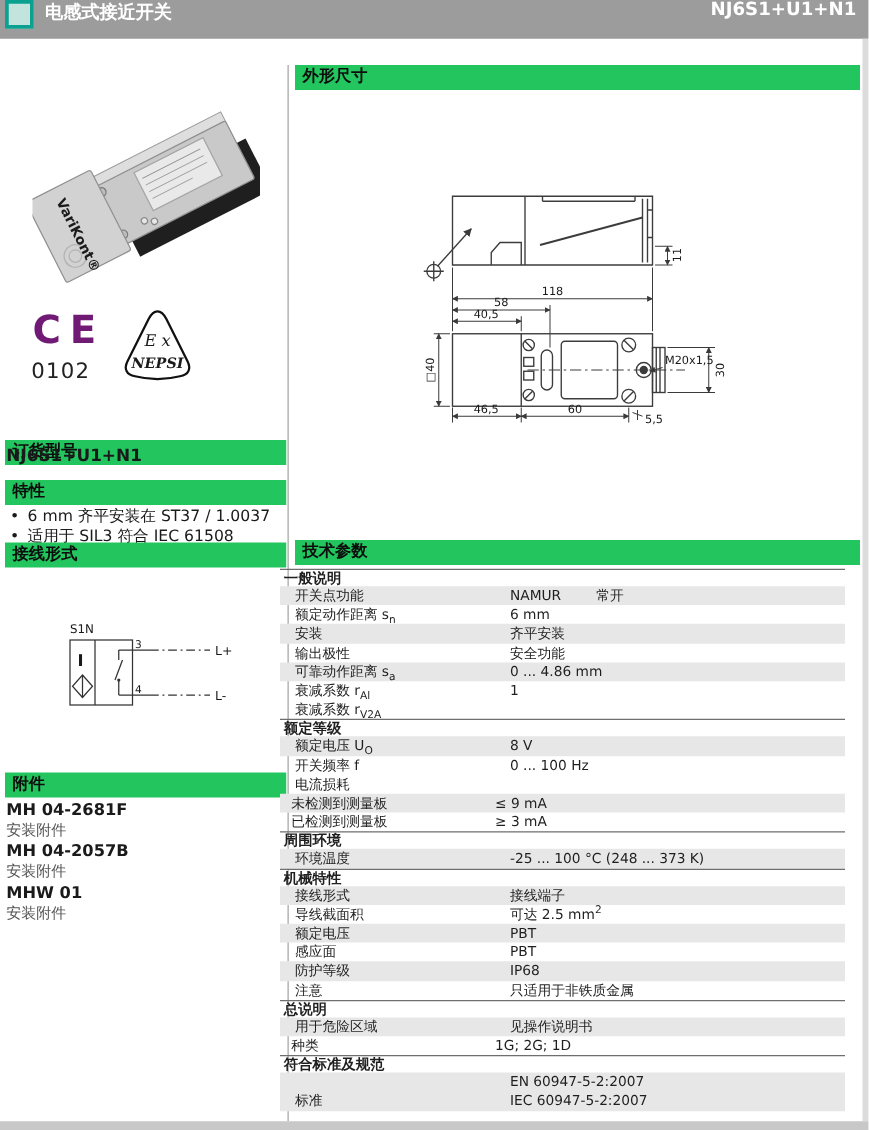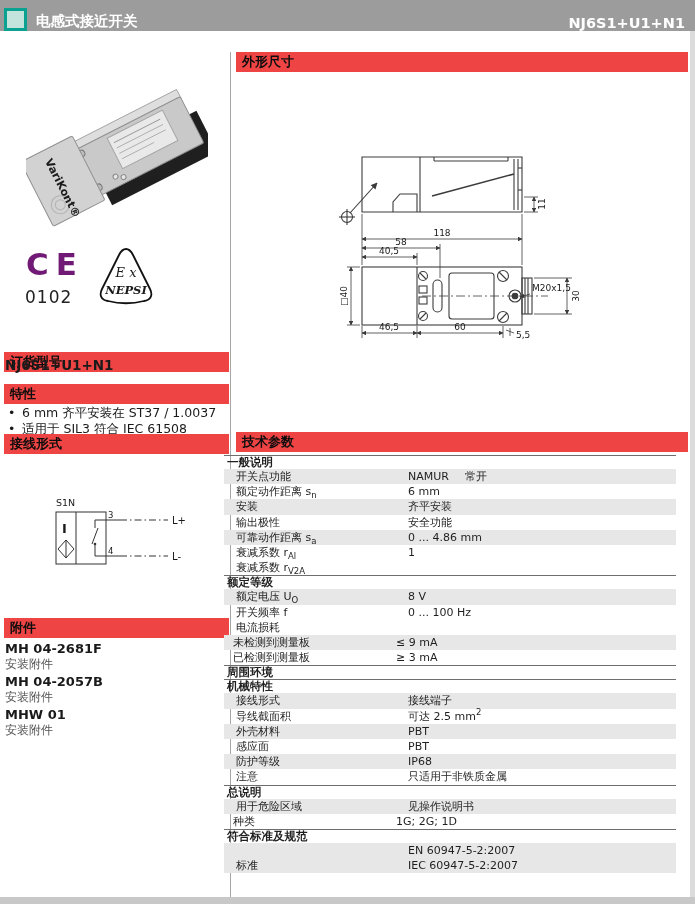--- a/index.html
+++ b/index.html
@@ -1,28 +1,28 @@
 <!DOCTYPE html>
 <html><head>
 <meta charset="utf-8">
 <style>
   html,body{margin:0;padding:0;background:#fff}
   .page{position:relative;width:695px;height:904px;background:#fff;overflow:hidden;
         font-family:"DejaVu Sans","Liberation Sans",sans-serif;color:#1a1a1a}
   
-  .topbar{position:absolute;left:0;top:0;width:695px;height:31px;background:#9c9c9c;display:flex;align-items:flex-end}
+  .topbar{position:absolute;left:0;top:0;width:695px;height:31px;background:#9c9c9c;display:flex;align-items:flex-start}
   .teal-box{width:23px;height:23px;box-sizing:border-box;background:#c2e4dd;border:3px solid #0aa191;margin-left:4px;flex:none}
   .topbar .ttl{color:#fff;font-weight:bold;font-size:14.5px;margin-left:9px}
   .topbar .mdl{color:#fff;font-weight:bold;font-size:14.5px;margin-left:auto;margin-right:10px}
   
   .vdiv{position:absolute;left:230px;top:52px;width:1px;height:845px;background:#a6a6a6}
   .bottom-strip{position:absolute;left:0;bottom:0;width:695px;height:7px;background:#c8c8c8}
   .right-strip{position:absolute;right:0;top:31px;width:5px;height:866px;background:#dcdcdc}
   
-  .bar{position:absolute;height:20px;background:#ef4444;box-sizing:border-box;
+  .bar{position:absolute;height:20px;background:#22c55e;box-sizing:border-box;
        font-size:13px;font-weight:bold;line-height:20px;padding-left:6px;color:#0d0d0d}
   .bar.l{left:4px;width:225px}
   .bar.r{left:236px;width:452px}
   
   .order-num{position:absolute;left:5px;top:357px;font-size:13.5px;font-weight:bold}
   .features{position:absolute;left:8px;top:405px;font-size:12.5px;line-height:16px}
   .feat-item{padding-left:14px;position:relative}
   .feat-item::before{content:"•";position:absolute;left:0;top:0}
   .accessories{position:absolute;left:5px;top:641px;font-size:12px}
   .acc-model{font-weight:bold;font-size:13px;line-height:16px}
@@ -38,21 +38,21 @@
   .drawing{position:absolute;left:236px;top:80px}
   
   .specs{position:absolute;left:224px;top:455px;width:452px;font-size:11px;color:#1f1f1f}
   .sec-h{height:14px;line-height:13px;box-sizing:border-box;border-top:1px solid #6e6e6e;
          font-weight:bold;font-size:11.5px;padding-left:3px}
   .srow{display:flex;align-items:flex-end;min-height:15.2px;line-height:15.2px}
   .srow.alt{background:#e7e7e7}
   .srow .lbl{width:172px;padding-left:12px;flex:none}
   .srow.ind .lbl{width:163px;padding-left:9px}
   .srow .val{flex:1}
-  .val2{margin-left:16px}
+  .val2{margin-left:28px}
   .vline2{display:block}
   sub{font-size:8.5px;line-height:0}
   sup{font-size:8.5px;line-height:0}
 </style>
 </head>
 <body>
 
 <div class="page">
 
   <div class="topbar">
@@ -287,32 +287,36 @@
     <div class="srow alt ind">
       <span class="lbl"><span>未检测到测量板</span></span>
       <span class="val"><span>≤ 9 mA</span></span>
     </div>
     <div class="srow ind">
       <span class="lbl"><span>已检测到测量板</span></span>
       <span class="val"><span>≥ 3 mA</span></span>
     </div>
 
     <div class="sec-h">周围环境</div>
+    <div class="srow alt">
+      <span class="lbl"><span>环境温度</span></span>
+      <span class="val"><span>-25 ... 100 °C (248 ... 373 K)</span></span>
+    </div>
 
     <div class="sec-h">机械特性</div>
     <div class="srow alt">
       <span class="lbl"><span>接线形式</span></span>
       <span class="val"><span>接线端子</span></span>
     </div>
     <div class="srow">
       <span class="lbl"><span>导线截面积</span></span>
       <span class="val"><span>可达 2.5 mm</span><sup>2</sup></span>
     </div>
     <div class="srow alt">
-      <span class="lbl"><span>外壳材料</span></span>
+      <span class="lbl"><span>额定电压</span></span>
       <span class="val"><span>PBT</span></span>
     </div>
     <div class="srow">
       <span class="lbl"><span>感应面</span></span>
       <span class="val"><span>PBT</span></span>
     </div>
     <div class="srow alt">
       <span class="lbl"><span>防护等级</span></span>
       <span class="val"><span>IP68</span></span>
     </div>

